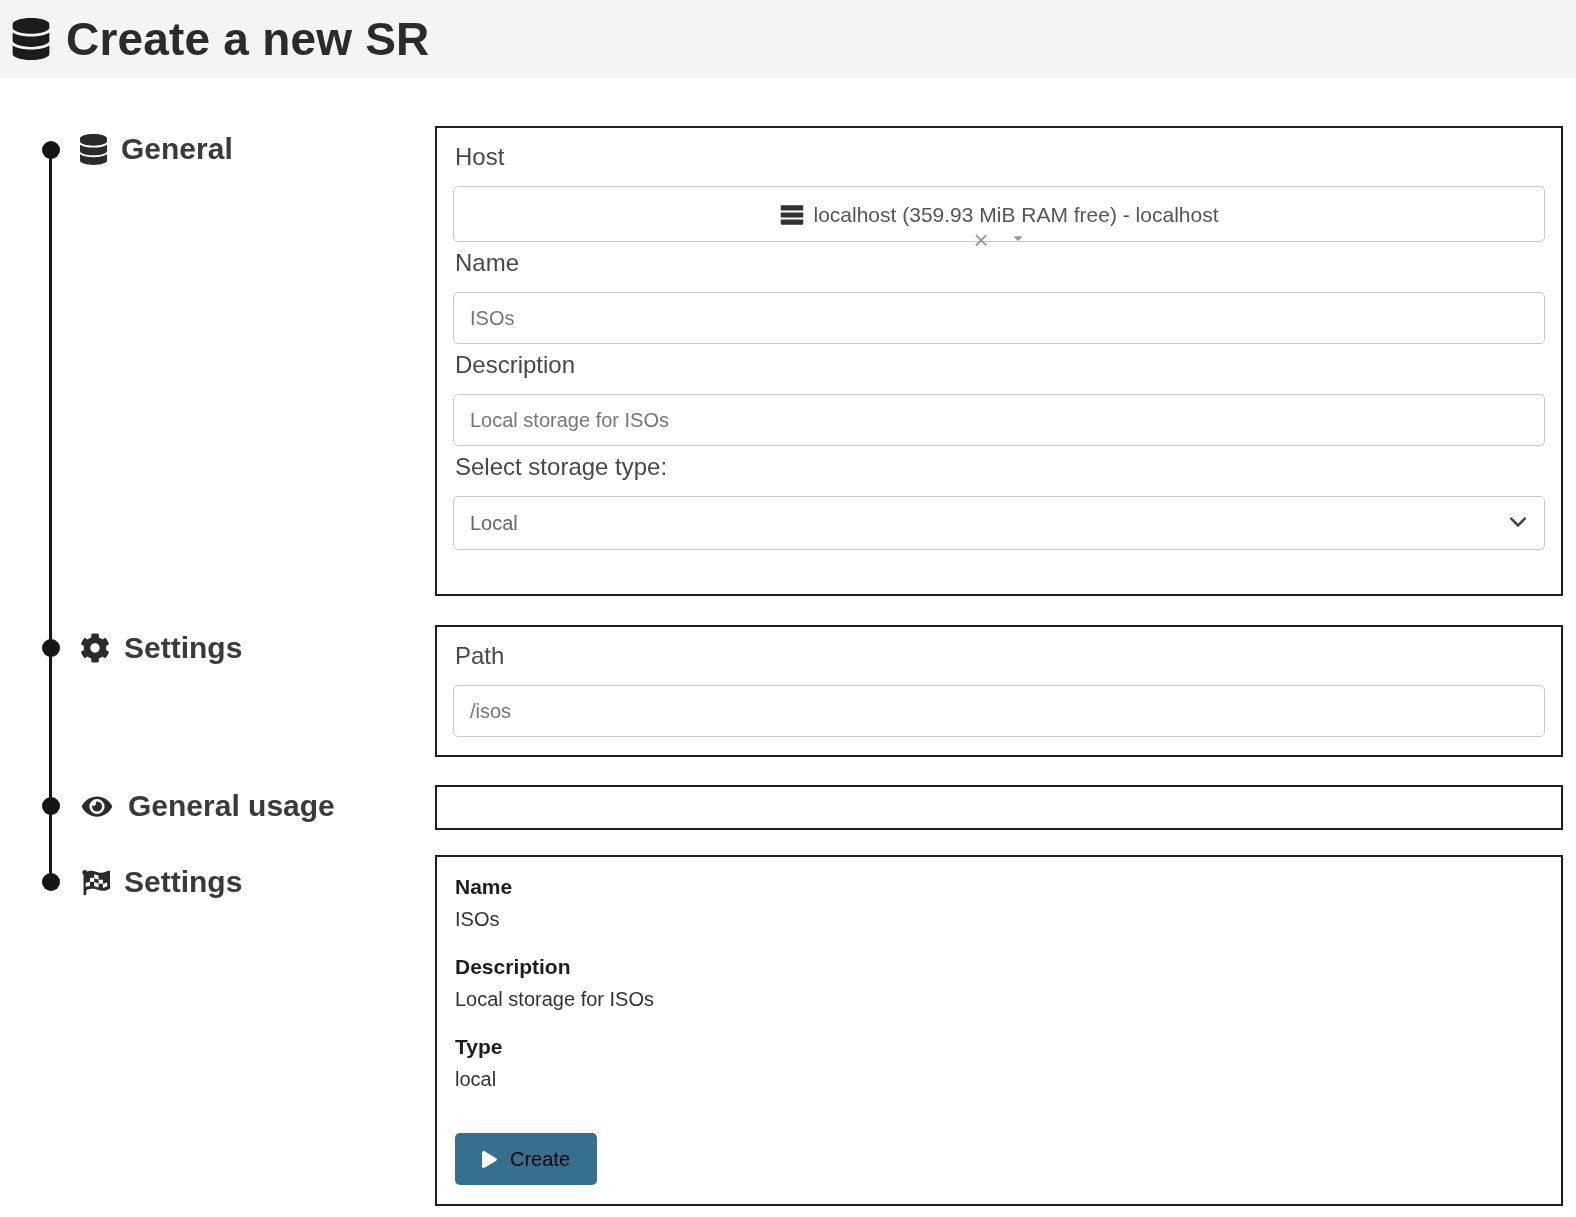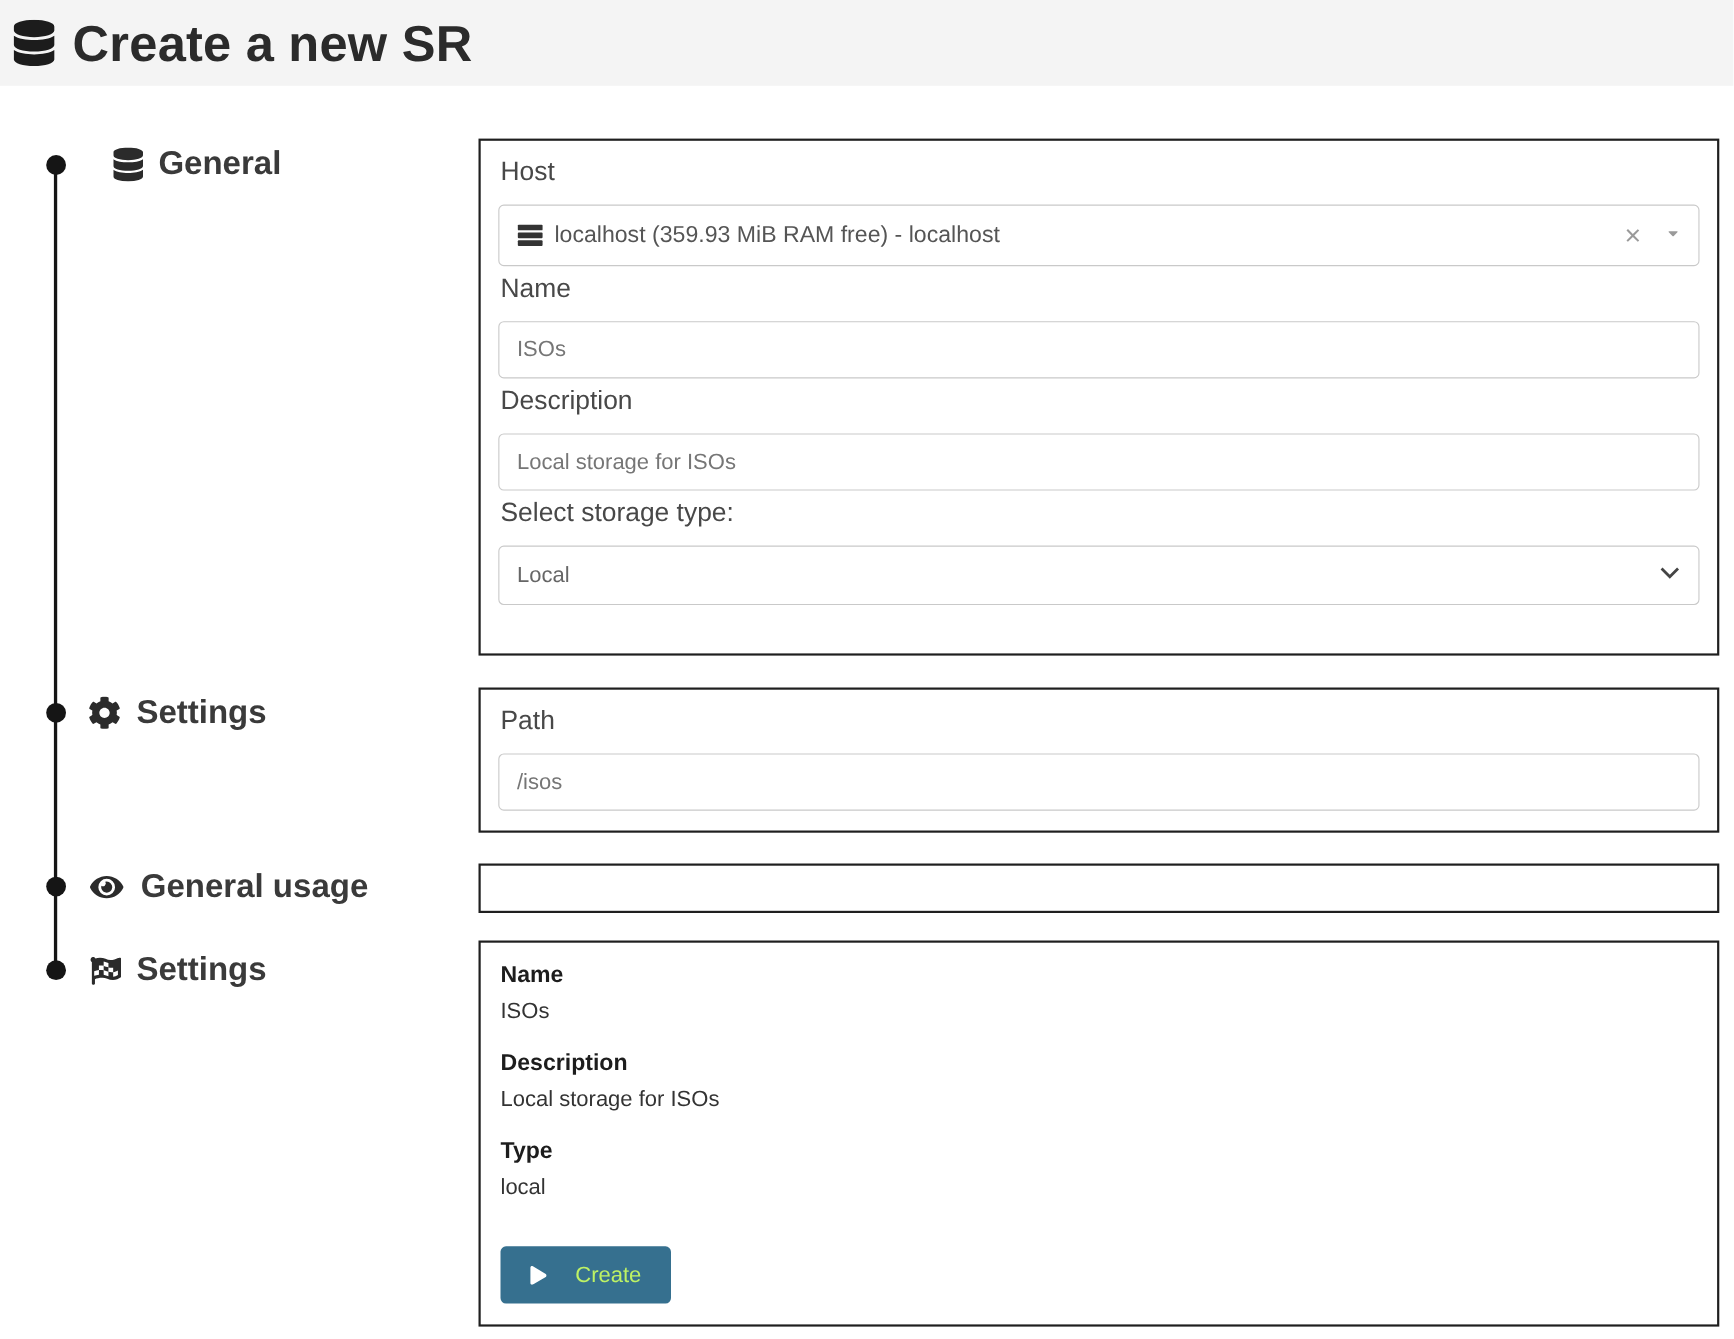--- a/index.html
+++ b/index.html
@@ -60,21 +60,21 @@
     height: 44px;
     display: flex;
     align-items: center;
     gap: 14px;
     font-size: 30px;
     font-weight: 700;
     color: #3a3a3a;
     white-space: nowrap;
   }
   .step svg { fill: #2b2b2b; flex: 0 0 auto; }
-  .step.s1 { top: 127px; margin-left: 23px; }
+  .step.s1 { top: 127px; }
   .step.s2 { top: 626px; }
   .step.s3 { top: 784px; }
   .step.s4 { top: 860px; }
 
   
   .panel {
     position: absolute;
     left: 435px;
     width: 1128px;
     background: #ffffff;
@@ -98,20 +98,21 @@
   .host-select {
     height: 56px;
     border: 1px solid #c9c9c9;
     border-radius: 5px;
     display: flex;
     align-items: center;
     justify-content: space-between;
     padding: 16px 16px;
     background: #fff;
     cursor: pointer;
+    flex-direction: column;
   }
   .host-left {
     display: flex;
     align-items: center;
     gap: 10px;
     font-size: 21px;
     color: #555;
   }
   .host-left svg { width: 24px; height: 24px; fill: #333; }
   .host-right { display: flex; align-items: center; gap: 22px; }
@@ -158,25 +159,25 @@
   .sum-value {
     font-size: 20px;
     color: #333;
     line-height: 24px;
   }
 
   .create-btn {
     margin-top: 42px;
     display: inline-flex;
     align-items: center;
-    gap: 26px;
+    gap: 13px;
     height: 52px;
     padding: 0 27px;
     background: #36708f;
-    color: #bef264;
+    color: #000000;
     font-size: 20px;
     font-family: "Liberation Sans", sans-serif;
     border: none;
     border-radius: 5px;
     cursor: pointer;
   }
   .create-btn svg { width: 15px; height: 17px; fill: #ffffff; }
 </style>
 </head>
 <body>

